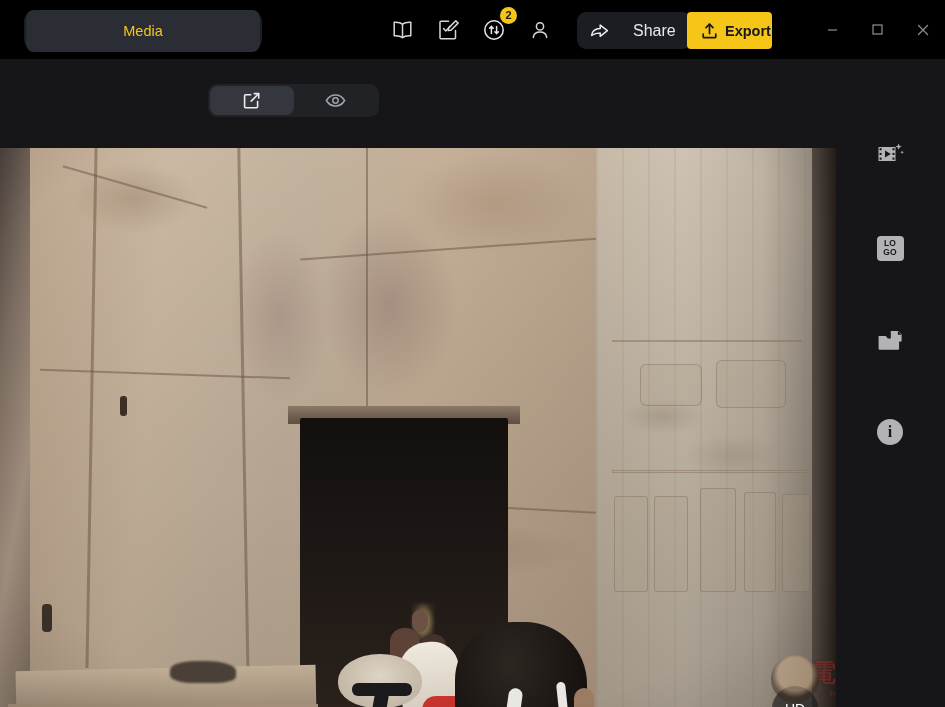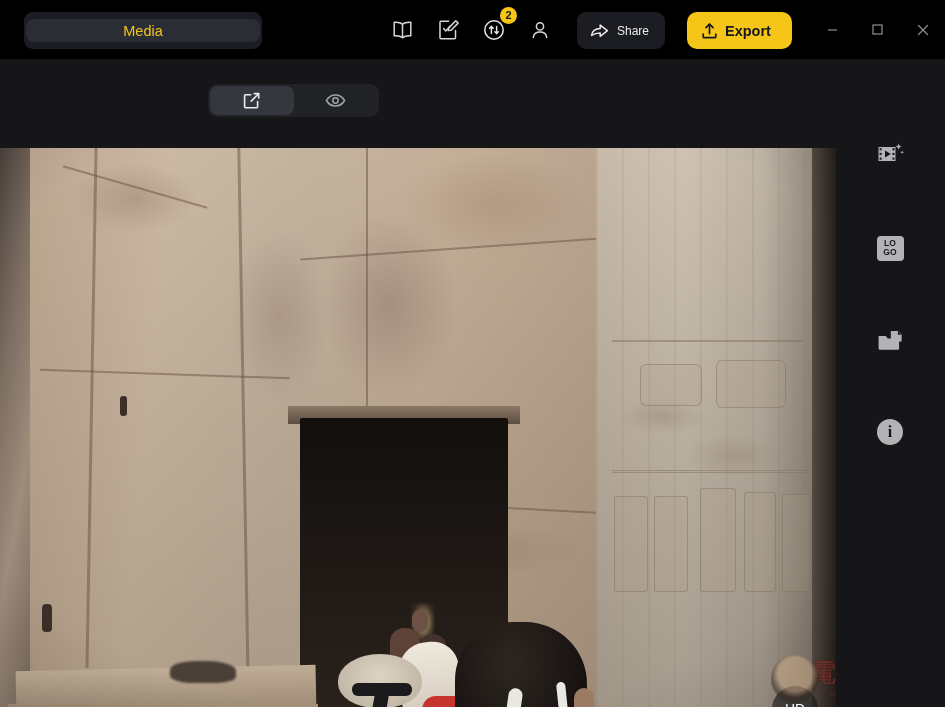--- a/index.html
+++ b/index.html
@@ -40,21 +40,21 @@
     width: 238px;
     height: 37px;
     background: #1b1d22;
     border-radius: 9px;
     display: flex;
     align-items: center;
     padding: 2px;
   }
   .tab {
     flex: 1;
-    height: 23px;
+    height: 42px;
     border-radius: 8px;
     display: flex;
     align-items: center;
     justify-content: center;
     font-size: 14.5px;
     color: #b9bcc2;
     cursor: pointer;
     user-select: none;
     background: transparent;
   }
@@ -102,35 +102,35 @@
   .share-btn {
     position: absolute;
     left: 577px;
     top: 12px;
     height: 37px;
     padding: 0 16px 0 13px;
     background: #1b1d22;
     border-radius: 9px;
     display: flex;
     align-items: center;
-    gap: 8px;
+    gap: 24px;
     color: #e8e9eb;
-    font-size: 12px;
+    font-size: 16px;
     cursor: pointer;
     user-select: none;
   }
 
   .export-btn {
     position: absolute;
     left: 687px;
     top: 12px;
     height: 37px;
-    padding: 0 21px 0 14px;
+    padding: 0 1px 0 14px;
     background: #f5c518;
-    border-radius: 10px;
+    border-radius: 4px;
     display: flex;
     align-items: center;
     gap: 7px;
     color: #17181b;
     font-size: 14.5px;
     font-weight: 600;
     cursor: pointer;
     user-select: none;
   }
 

